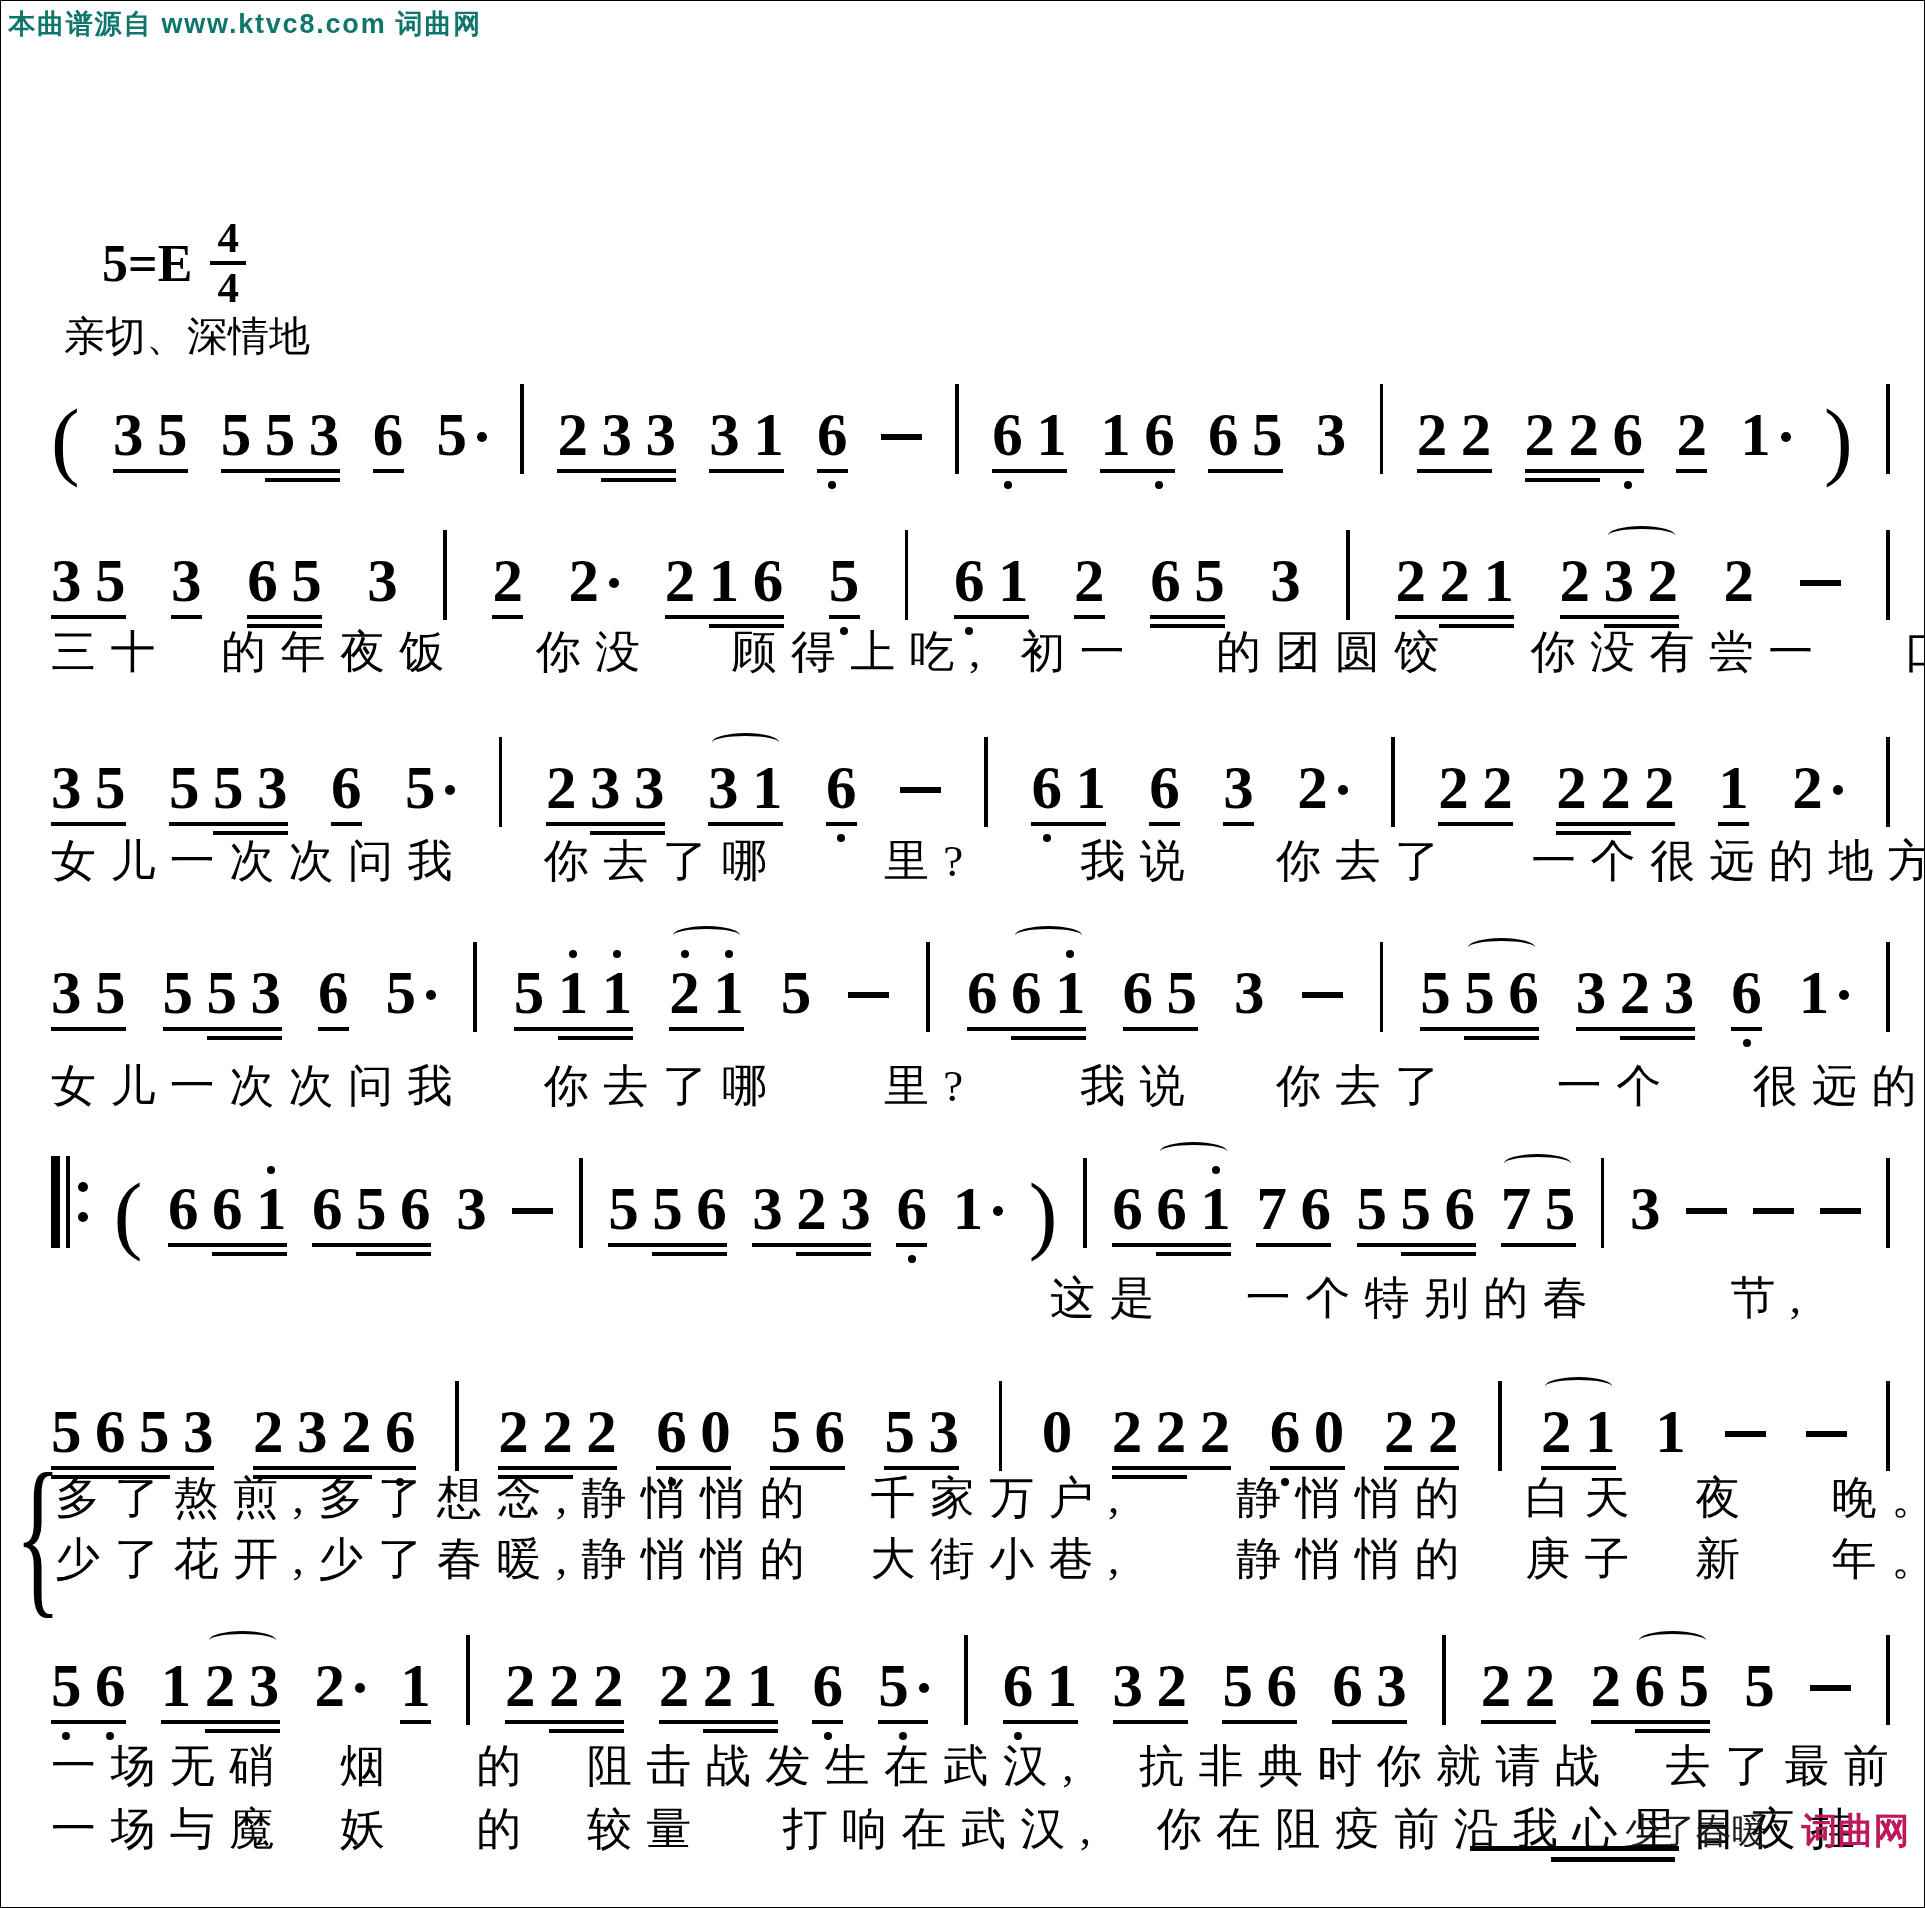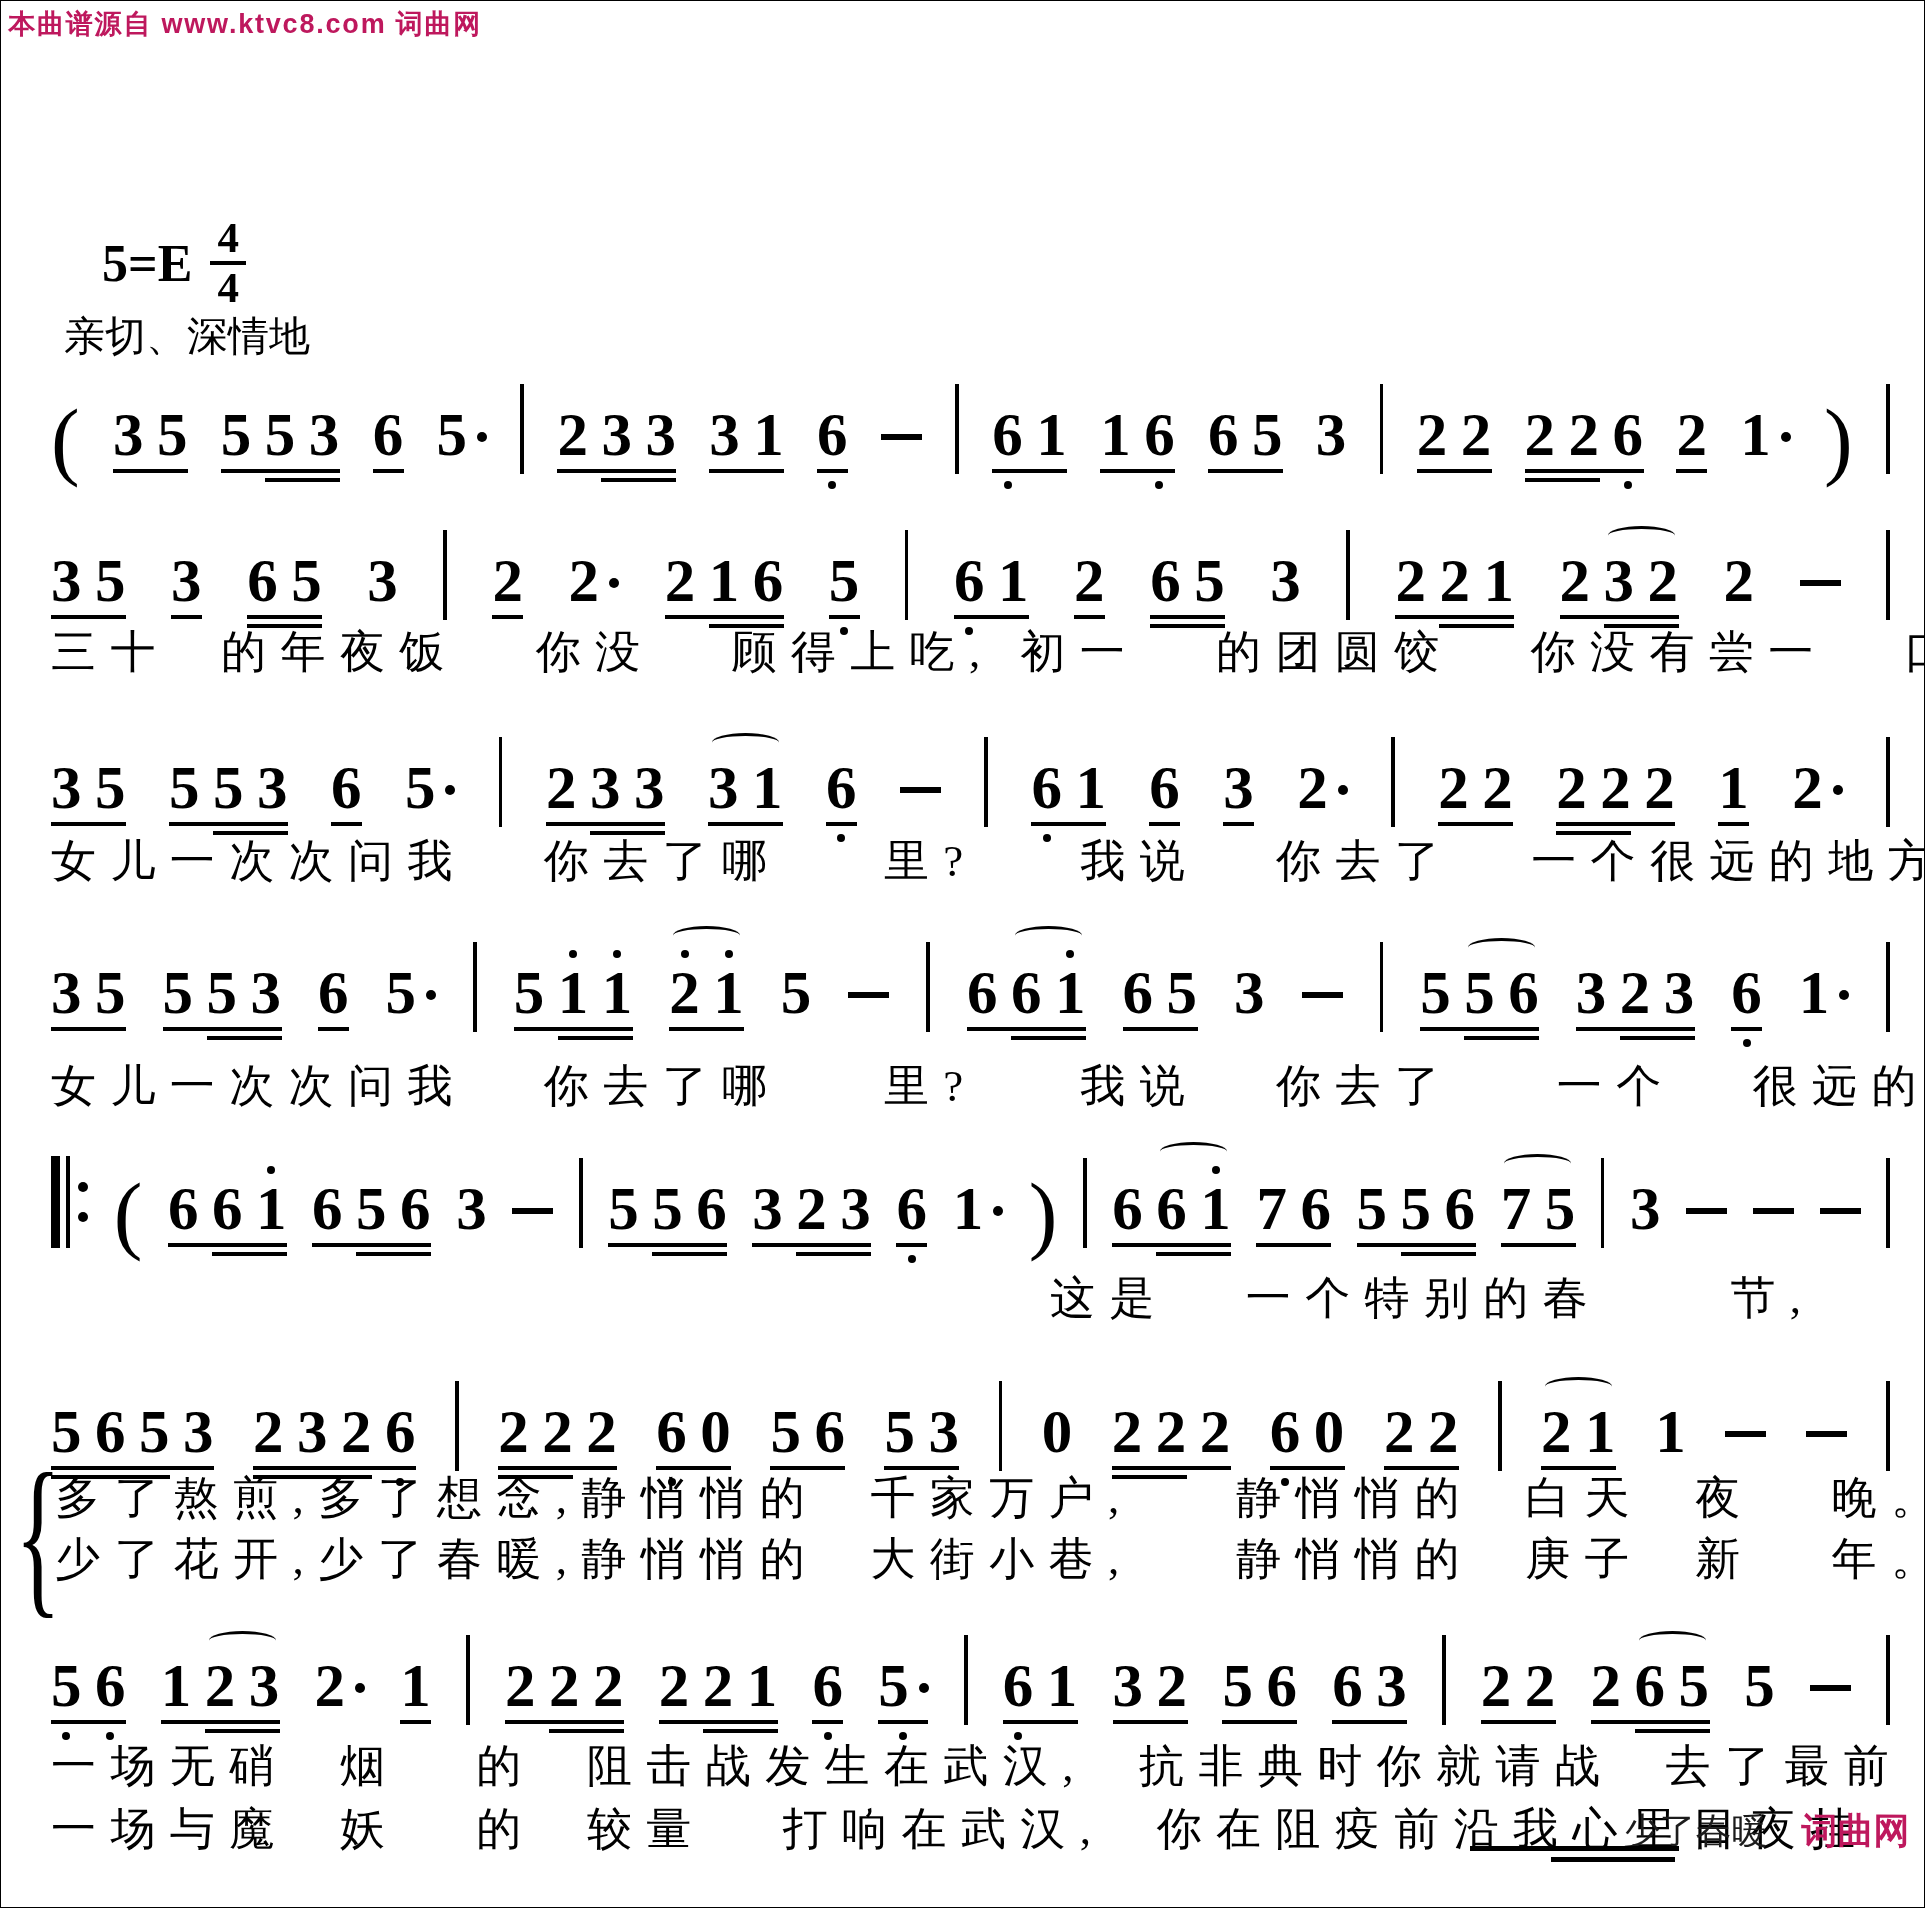--- a/index.html
+++ b/index.html
@@ -41,21 +41,21 @@
   .rb2{width:3.6px;height:100%;background:#000;}
   .rdots{display:flex;flex-direction:column;gap:20px;margin-left:1.8px;}
   .rdot{width:10px;height:10px;background:#000;border-radius:50%;}
   .lyric{position:absolute;left:50px;font-size:45px;letter-spacing:14.4px;white-space:pre;}
   .decor{position:absolute;background:#000;}
 </style>
 </head>
 <body>
 
 <div class="page">
-  <div class="wm" style="color: #be185d;">本曲谱源自 www.ktvc8.com 词曲网</div>
+  <div class="wm" style="color: #0f766e;">本曲谱源自 www.ktvc8.com 词曲网</div>
 
   <div class="keysig">
     <span class="keytext">5=E</span>
     <span class="ts">
       <span class="num top">4</span>
       <span class="num">4</span>
     </span>
   </div>
 
   <div class="tempo">亲切、深情地</div>

